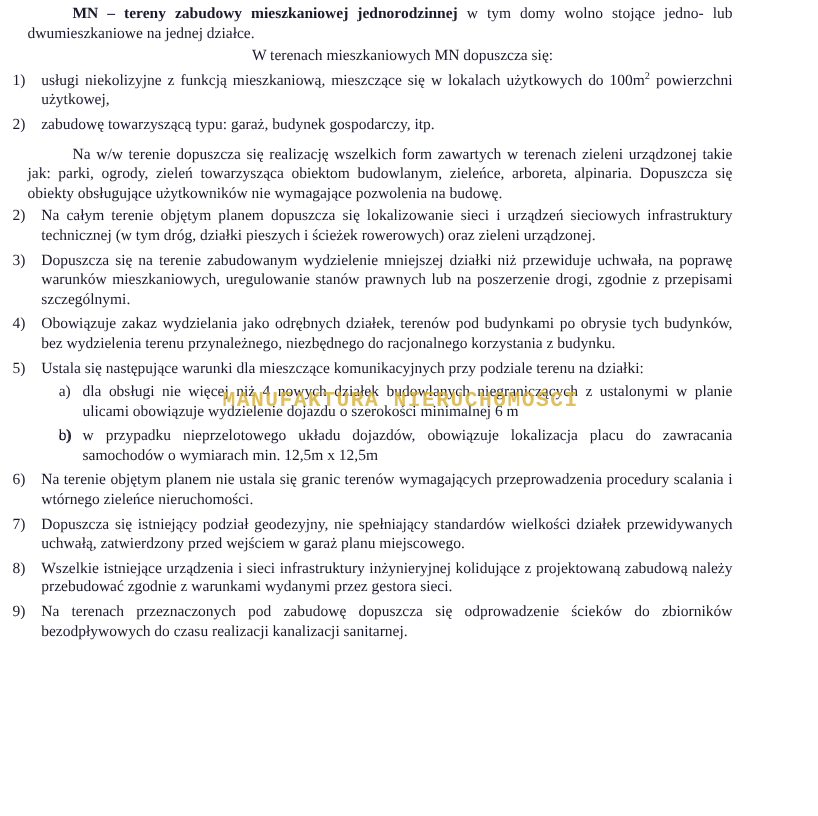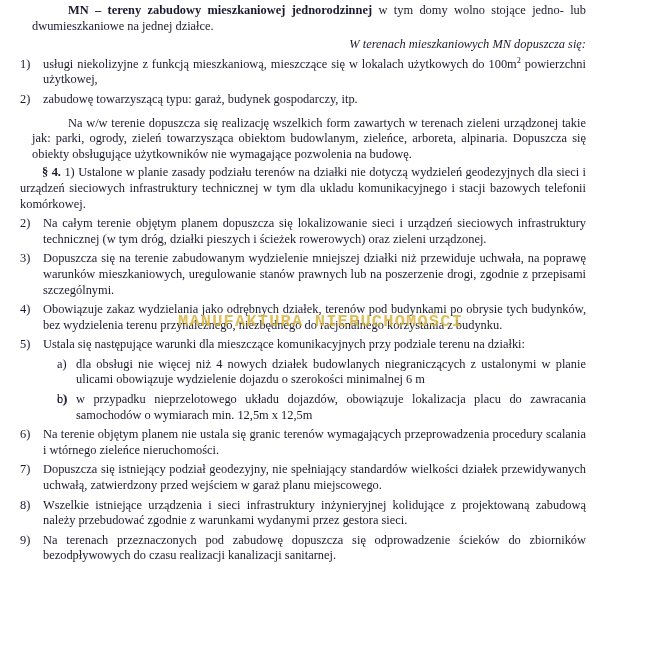--- a/index.html
+++ b/index.html
@@ -12,43 +12,42 @@
     font-family: "Liberation Serif", "DejaVu Serif", serif;
     color: #1a1a2e;
   }
   #page {
     position: relative;
     width: 596px;
     height: 653px;
     overflow: hidden;
     background: #ffffff;
     box-sizing: border-box;
-    padding: 3px 10px 0 12px;
+    padding: 3px 10px 0 2px;
   }
   
   .blk {
     position: relative;
     font-size: 12.4px;
     line-height: 15.6px;
     text-align: justify;
     text-justify: inter-word;
     margin: 0;
   }
   
   .p-intro {
     padding-left: 20px;
     text-indent: 36px;
     margin-bottom: 3px;
   }
   .p-intro2 {
     padding-left: 20px;
     text-indent: 36px;
-    text-align: right;
+    text-align: center;
     margin-bottom: 4px;
-    font-style: italic;
   }
   
   .item {
     padding-left: 31px;
     margin-bottom: 4px;
   }
   .item > .mark {
     position: absolute;
     left: 8px;
     top: 0;
@@ -107,21 +106,20 @@
   <p class="blk p-intro"><b>MN – tereny zabudowy mieszkaniowej jednorodzinnej</b><span>  w tym domy wolno stojące jedno- lub dwumieszkaniowe na jednej działce.</span></p>
 
   <p class="blk p-intro2"><span>W terenach mieszkaniowych MN dopuszcza się:</span></p>
 
   <p class="blk item"><span class="mark">1)</span><span>usługi niekolizyjne z funkcją mieszkaniową, mieszczące się w lokalach użytkowych do 100m</span><sup>2</sup><span> powierzchni użytkowej,</span></p>
 
   <p class="blk item looser"><span class="mark">2)</span><span>zabudowę towarzyszącą typu: garaż, budynek gospodarczy, itp.</span></p>
 
   <p class="blk p-intro"><span>Na w/w terenie dopuszcza się realizację wszelkich form zawartych w terenach zieleni urządzonej takie jak: parki, ogrody, zieleń towarzysząca obiektom budowlanym, zieleńce, arboreta, alpinaria. Dopuszcza się obiekty obsługujące użytkowników nie wymagające pozwolenia na budowę.</span></p>
 
-  <p class="blk p-par"><b>§ 4.</b><span> 1) Ustalone w planie zasady podziału terenów na działki nie dotyczą wydzieleń geodezyjnych dla sieci i urządzeń sieciowych infrastruktury technicznej w tym dla ukladu komunikacyjnego  i stacji bazowych telefonii komórkowej.</span></p>
 
   <p class="blk item"><span class="mark">2)</span><span>Na całym terenie objętym planem dopuszcza się lokalizowanie sieci i urządzeń sieciowych infrastruktury technicznej (w tym dróg, działki pieszych i ścieżek rowerowych) oraz zieleni urządzonej.</span></p>
 
   <p class="blk item"><span class="mark">3)</span><span>Dopuszcza się na terenie zabudowanym wydzielenie mniejszej działki niż przewiduje uchwała, na poprawę warunków mieszkaniowych, uregulowanie stanów prawnych lub na poszerzenie drogi, zgodnie z przepisami szczególnymi.</span></p>
 
   <p class="blk item"><span class="mark">4)</span><span>Obowiązuje zakaz wydzielania jako odrębnych działek, terenów pod budynkami po obrysie tych budynków, bez wydzielenia terenu przynależnego, niezbędnego do racjonalnego korzystania z budynku.</span></p>
 
   <p class="blk item"><span class="mark">5)</span><span>Ustala się następujące warunki dla mieszczące komunikacyjnych przy podziale terenu na działki:</span></p>
 
   <p class="blk sub"><span class="mark">a)</span><span>dla obsługi nie więcej niż 4 nowych działek budowlanych niegraniczących  z ustalonymi  w planie ulicami obowiązuje wydzielenie dojazdu o szerokości minimalnej 6  m</span></p>

